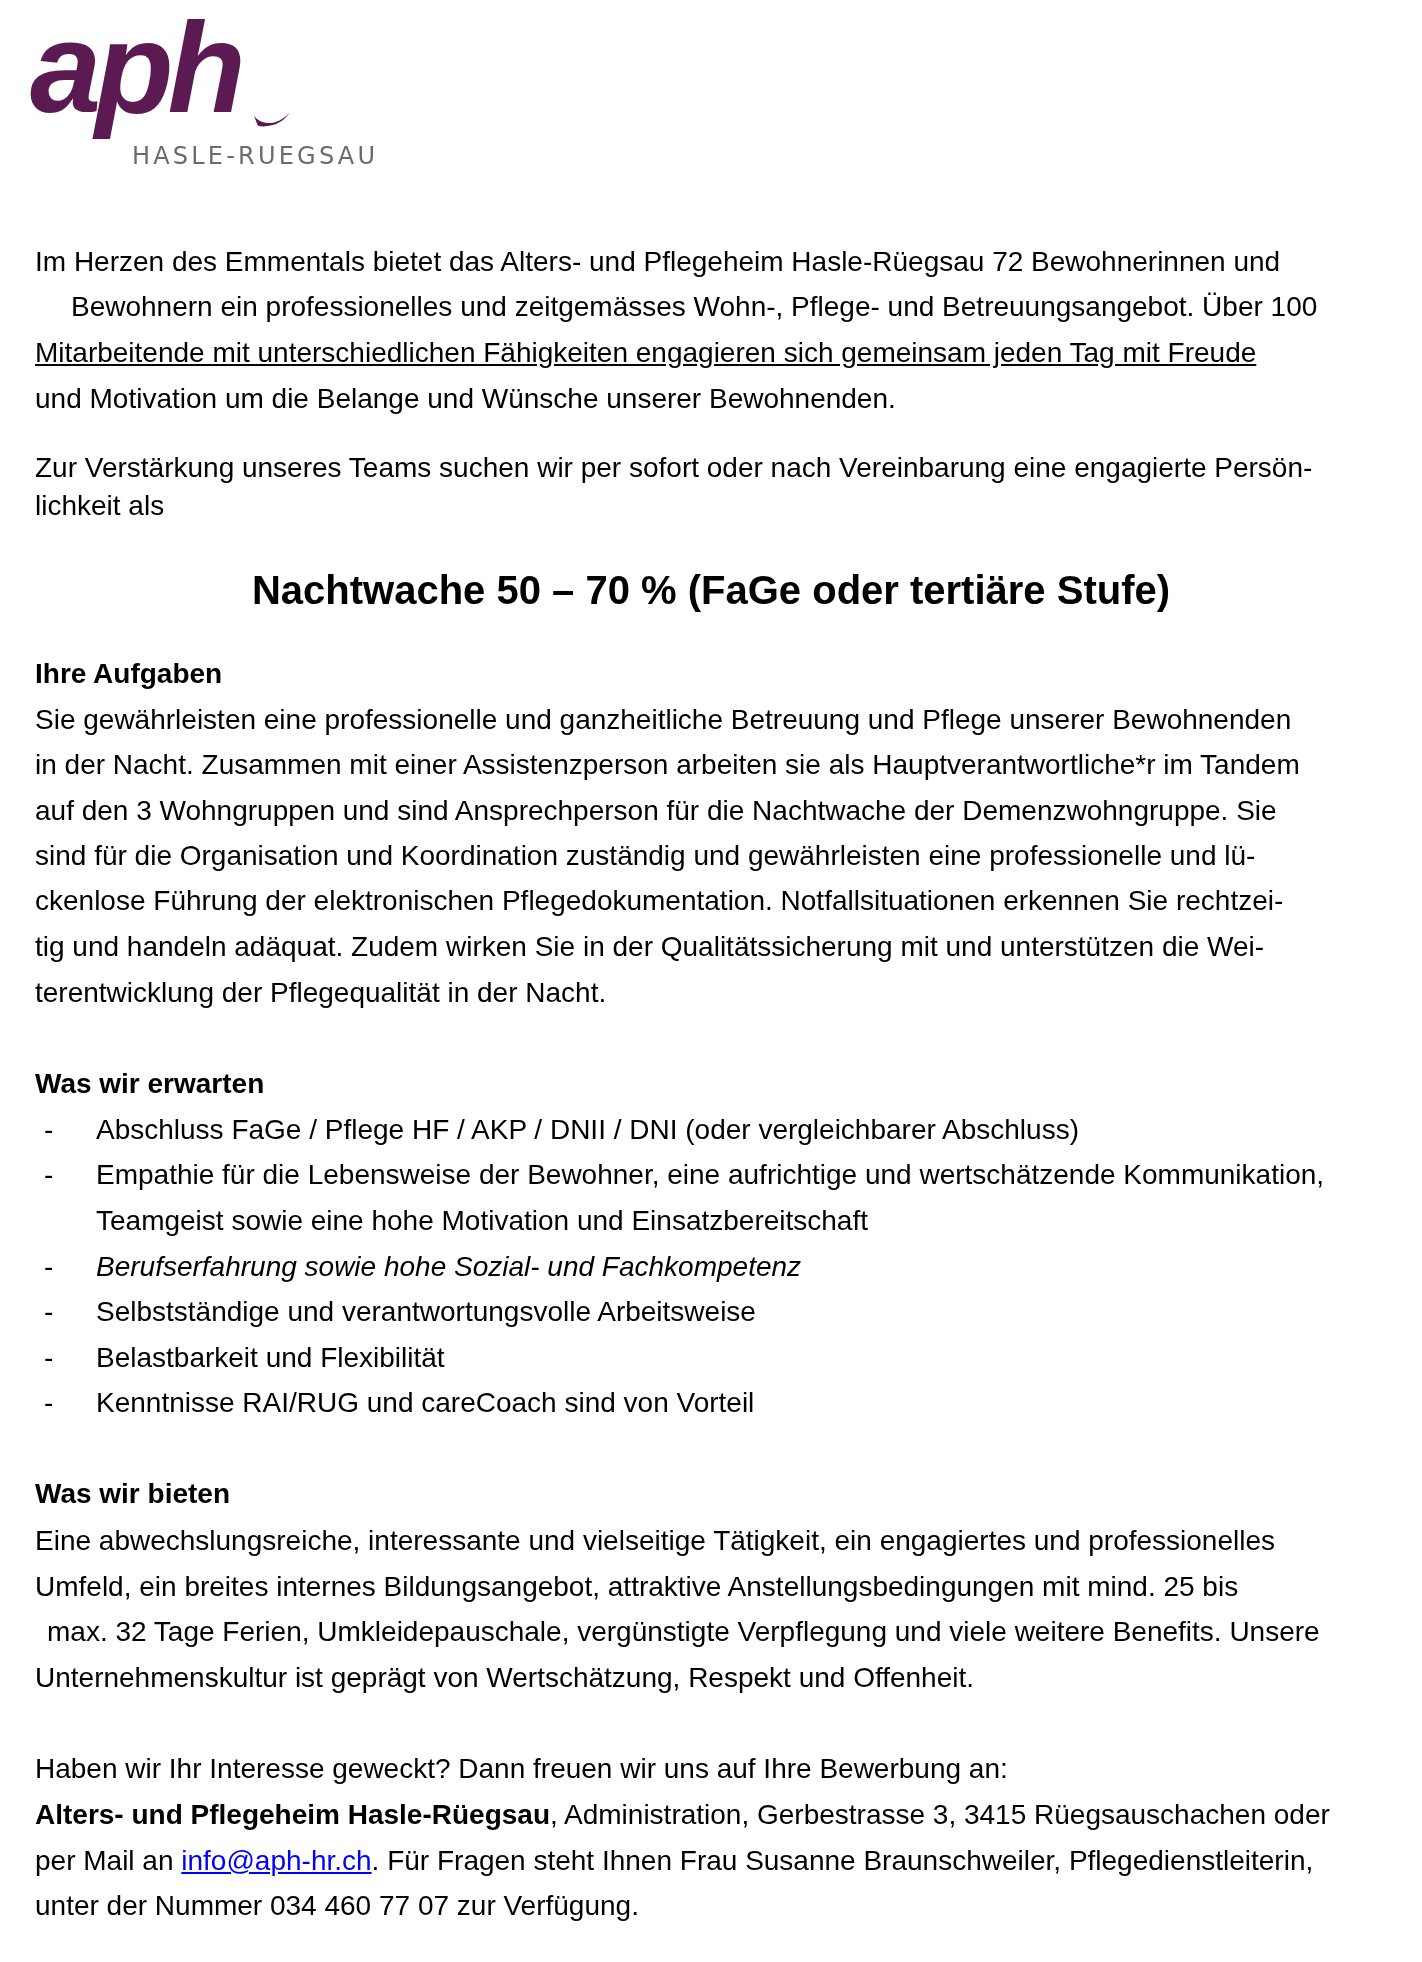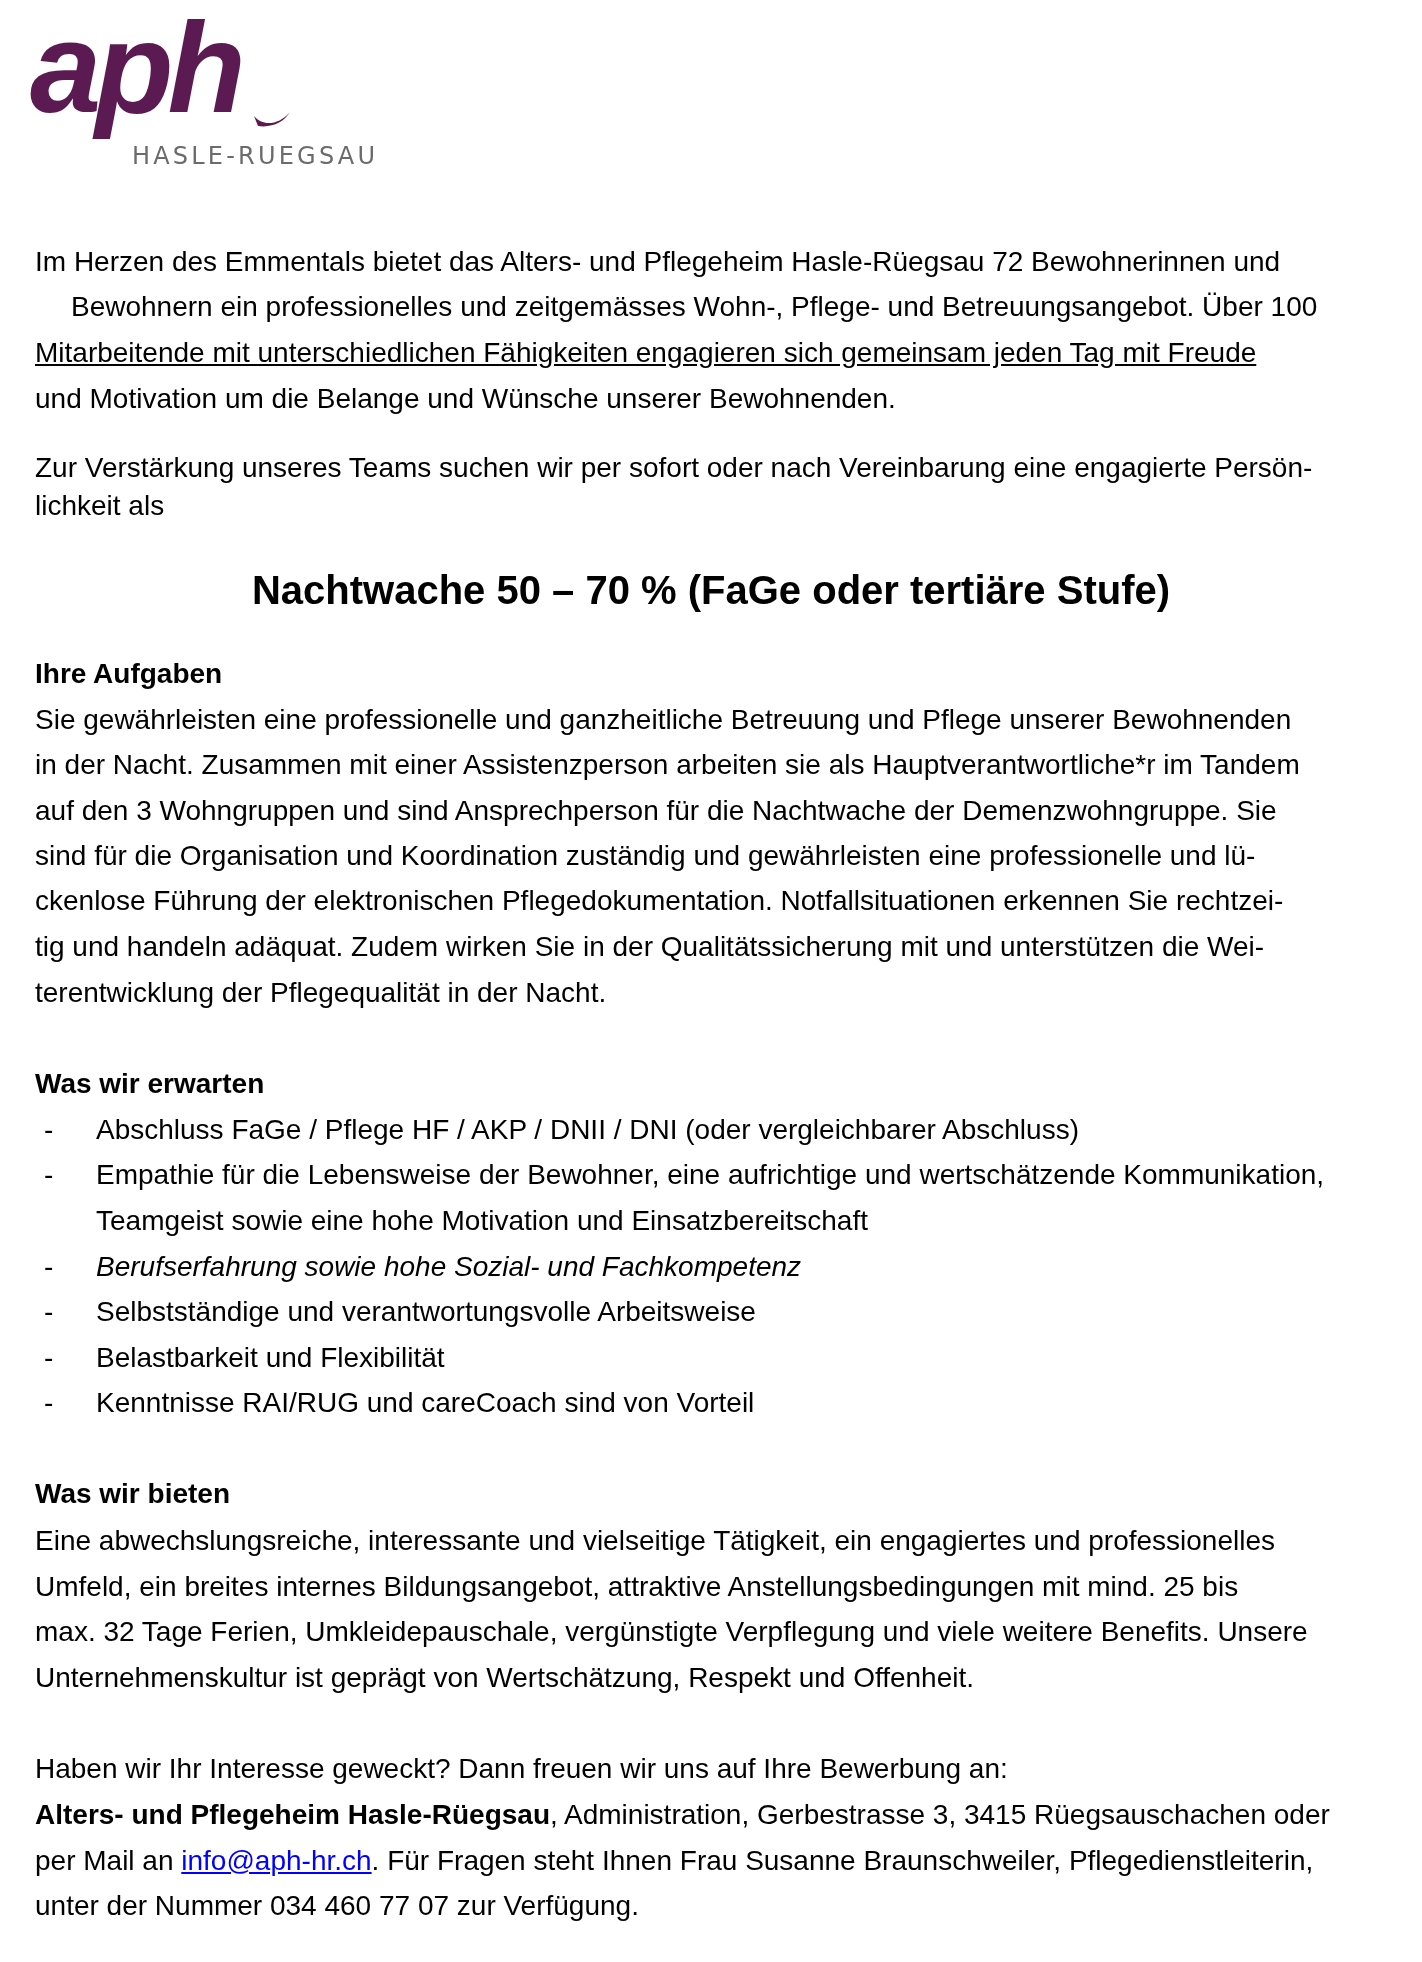--- a/index.html
+++ b/index.html
@@ -81,21 +81,21 @@
   <div>
     <div class="dash" style="top:1386px">-</div>
     <div class="line item fit" style="top: 1386px; transform: scaleX(1);">Kenntnisse RAI/RUG und careCoach sind von Vorteil</div>
   </div>
 </div>
 
 <div>
   <div class="line bold fit" style="top: 1477px; transform: scaleX(1);">Was wir bieten</div>
   <div class="line fit" style="top: 1524px; transform: scaleX(1);">Eine abwechslungsreiche, interessante und vielseitige Tätigkeit, ein engagiertes und professionelles</div>
   <div class="line fit" style="top: 1570px; transform: scaleX(1);">Umfeld, ein breites internes Bildungsangebot, attraktive Anstellungsbedingungen mit mind. 25 bis</div>
-  <div class="line fit" style="top: 1615px; transform: scaleX(1);">max. 32 Tage Ferien, Umkleidepauschale, vergünstigte Verpflegung und viele weitere Benefits. Unsere</div>
+  <div class="line fit" style="top: 1615px; transform: scaleX(1); margin-left: 12px;">max. 32 Tage Ferien, Umkleidepauschale, vergünstigte Verpflegung und viele weitere Benefits. Unsere</div>
   <div class="line fit" style="top: 1661px; transform: scaleX(1);">Unternehmenskultur ist geprägt von Wertschätzung, Respekt und Offenheit.</div>
 </div>
 
 <div>
   <div class="line fit" style="top: 1752px; transform: scaleX(1);">Haben wir Ihr Interesse geweckt? Dann freuen wir uns auf Ihre Bewerbung an:</div>
   <div class="line fit" style="top: 1798px; transform: scaleX(1);">
     <span class="bold">Alters- und Pflegeheim Hasle-Rüegsau</span><span>, Administration, Gerbestrasse 3, 3415 Rüegsauschachen oder</span>
   </div>
   <div class="line fit" style="top: 1844px; transform: scaleX(1);">
     <span>per Mail an </span><a class="mail">info@aph-hr.ch</a><span>. Für Fragen steht Ihnen Frau Susanne Braunschweiler, Pflegedienstleiterin,</span>

